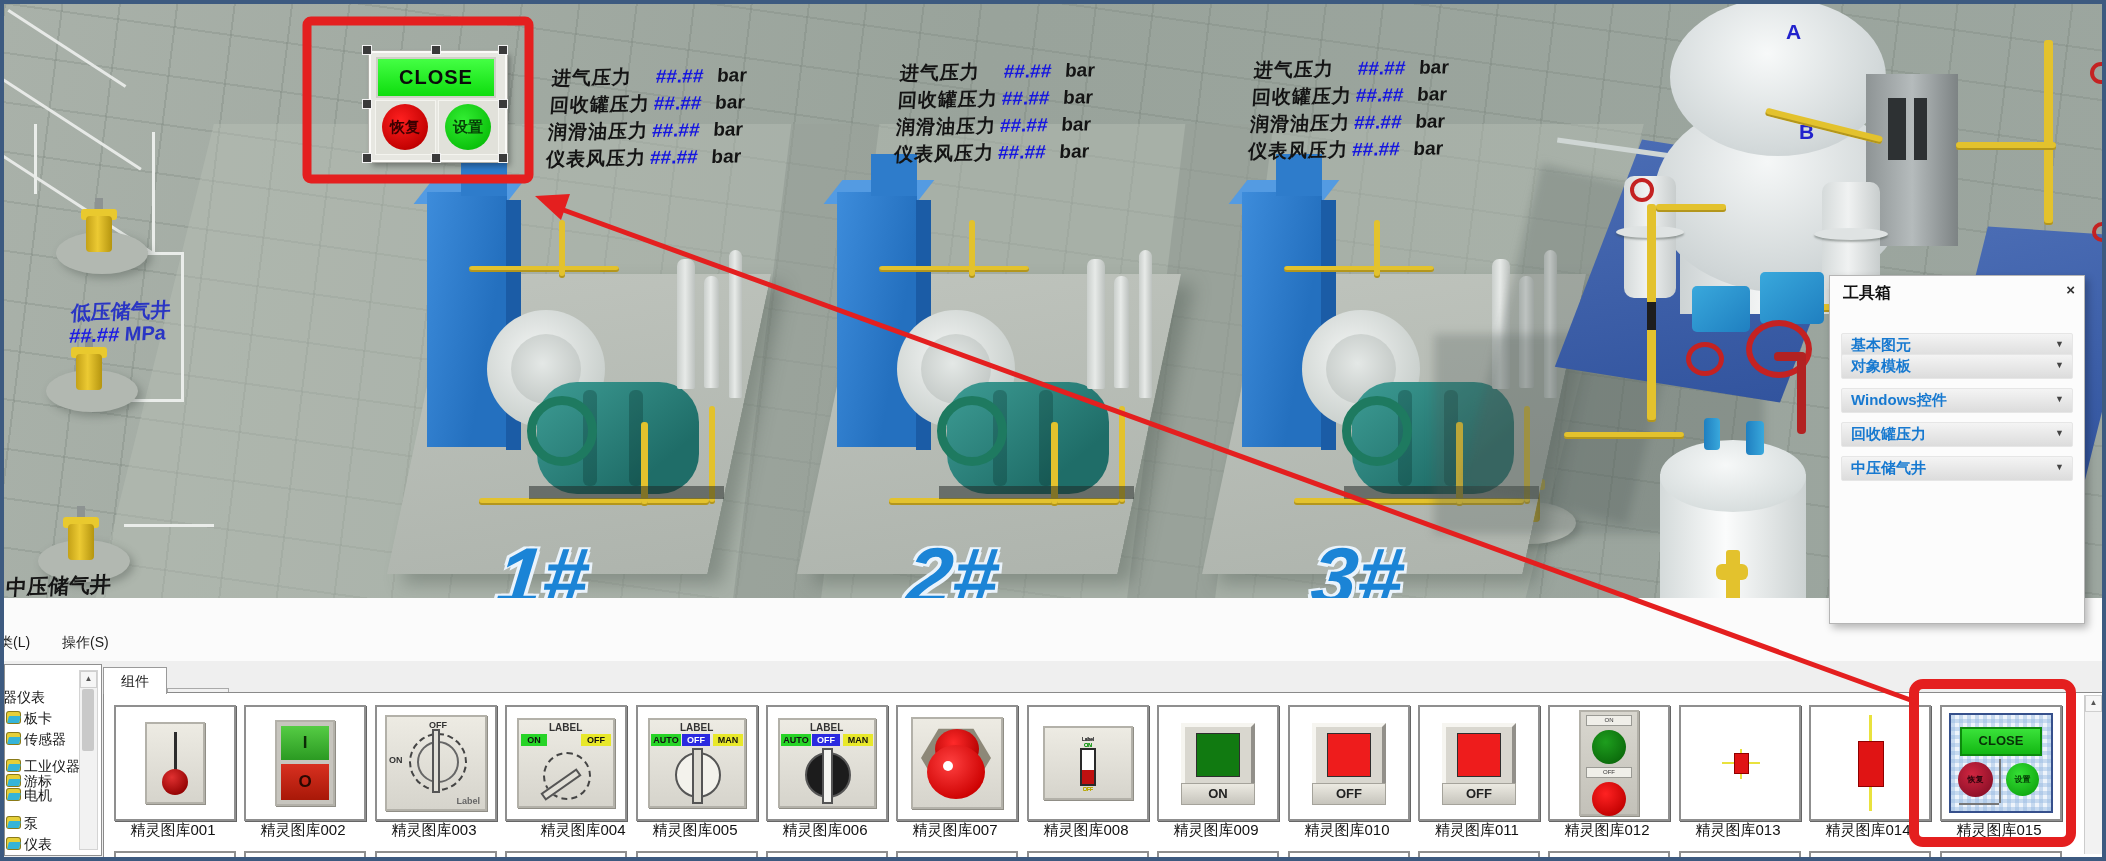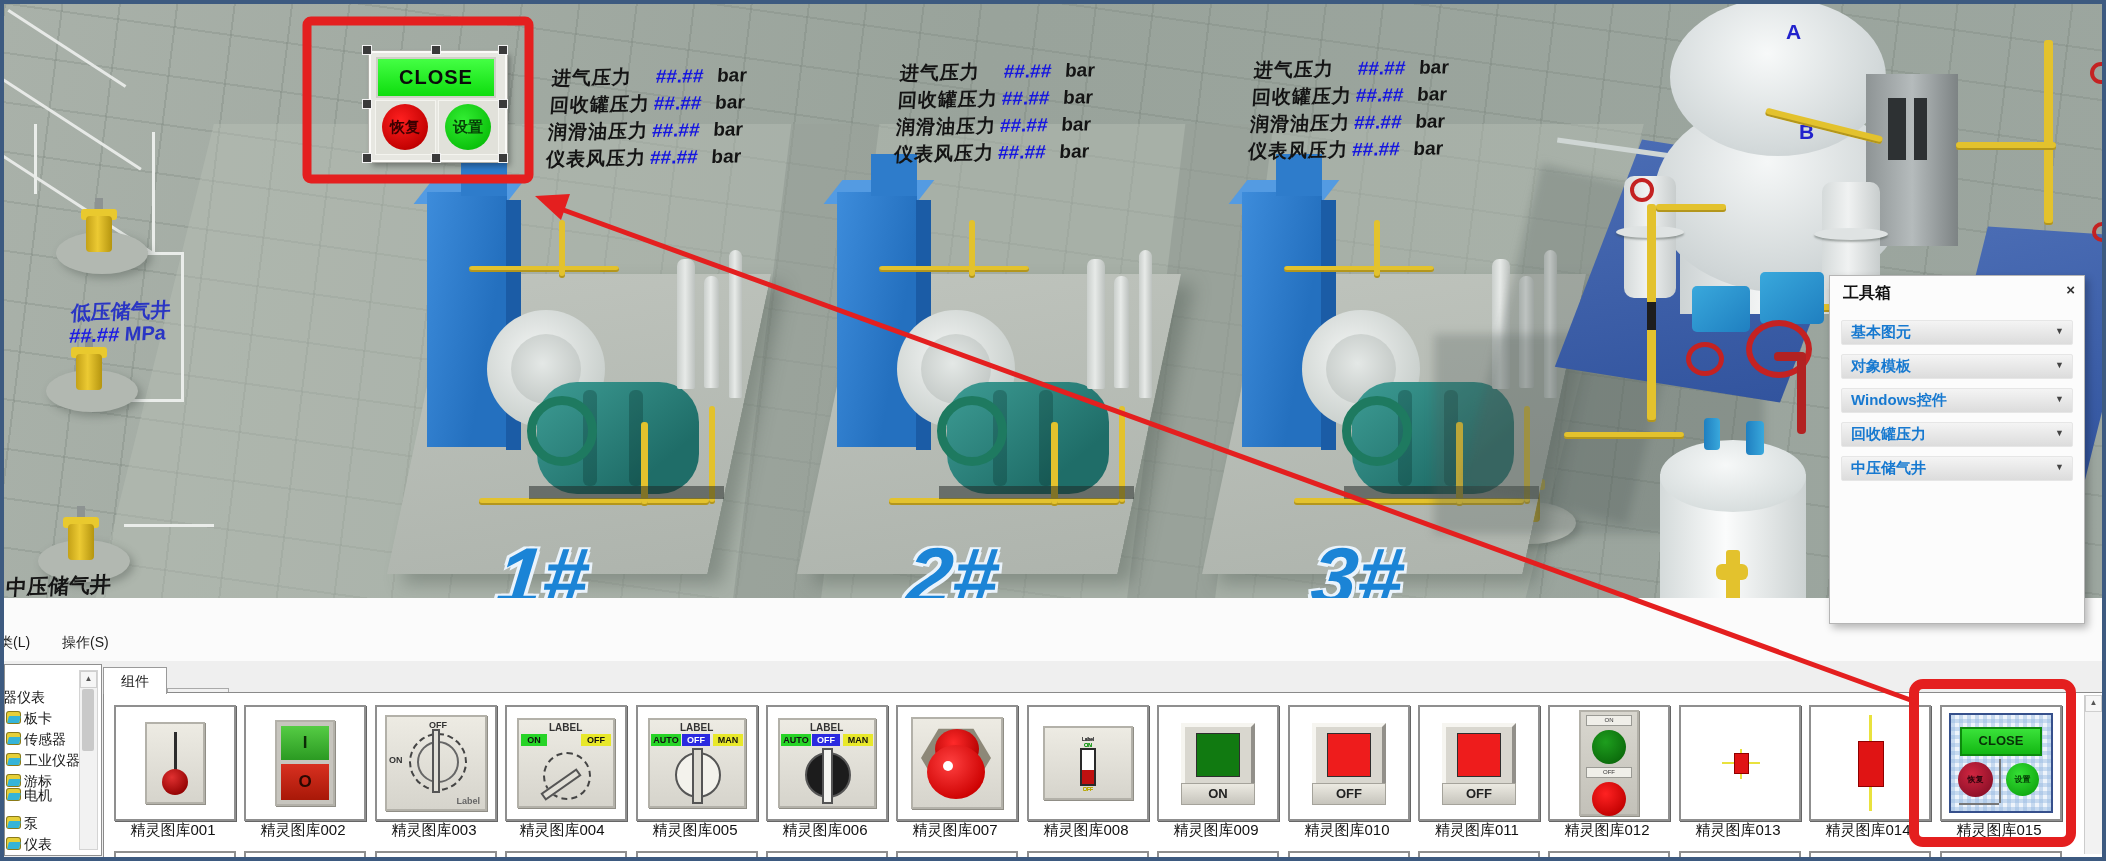--- a/index.html
+++ b/index.html
@@ -373,21 +373,21 @@
     <span class="menuitem" style="left:-15px">分类(L)</span>
     <span class="menuitem" style="left:62px">操作(S)</span>
   </div>
 
   <div id="panel">
     <div id="tree">
       <div id="treerows">
           <div class="trow" style="top:24px;left:-16px">仪器仪表</div>
           <div class="trow" style="top:45px"><span class="ficon"></span>板卡</div>
           <div class="trow" style="top:66px"><span class="ficon"></span>传感器</div>
-          <div class="trow" style="top:87px"><span class="ficon"></span>工业仪器</div>
+          <div class="trow" style="top:93px"><span class="ficon"></span>工业仪器</div>
           <div class="trow" style="top:108px"><span class="ficon"></span>游标</div>
           <div class="trow" style="top:122px"><span class="ficon"></span>电机</div>
           <div class="trow" style="top:150px"><span class="ficon"></span>泵</div>
           <div class="trow" style="top:171px"><span class="ficon"></span>仪表</div>
         </div>
       <div id="treescroll">
         <div class="scrollbtn" style="top:0"><span>▲</span></div>
         <div class="scrollthumb" style="top:18px;height:62px"></div>
       </div>
     </div>
@@ -428,21 +428,21 @@
         <div class="pstub" style="left:271px"></div>
         <div class="pitem" style="left:401px">
           <div class="icplate" style="width:94px;height:86px">
         <span class="tinytext" style="left:30px;top:2px;font-size:10px">LABEL</span>
         <span class="chip" style="left:2px;top:14px;width:26px;background:#27d427">ON</span>
         <span class="chip" style="right:2px;top:14px;width:30px;background:#e8e82a">OFF</span>
         <div class="knob-ring" style="left:24px;top:32px;width:44px;height:44px"></div>
         <div class="vbar" style="left:20px;top:60px;width:40px;height:5px;transform:rotate(-35deg)"></div>
           </div>
         </div>
-        <div class="plabel" style="left:391px">精灵图库004</div>
+        <div class="plabel" style="left:412px">精灵图库004</div>
         <div class="pstub" style="left:401px"></div>
         <div class="pitem" style="left:532px">
           <div class="icplate" style="width:94px;height:86px">
         <span class="tinytext" style="left:30px;top:2px;font-size:10px">LABEL</span>
         <span class="chip" style="left:1px;top:14px;width:30px;background:#27d427">AUTO</span>
         <span class="chip" style="left:32px;top:14px;width:28px;background:#2a2ae0;color:#fff">OFF</span>
         <span class="chip" style="right:1px;top:14px;width:30px;background:#e8e82a">MAN</span>
         <div class="knob-circle" style="left:25px;top:32px;width:42px;height:42px;background:#f3f2ec;border-color:#555"></div>
         <div class="vbar" style="left:42px;top:28px;width:7px;height:52px;background:#dddbd2"></div>
           </div>
@@ -574,21 +574,21 @@
       </div>
     <div id="contscroll">
       <div class="scrollbtn" style="top:0"><span>▲</span></div>
     </div>
   </div>
 
   <div id="toolbox">
     <div id="tbtitle">工具箱</div>
     <div id="tbclose">×</div>
     <div id="tbitems">
-        <div class="tbitem" style="top:44px">
+        <div class="tbitem" style="top:57px">
           <span class="tblbl">基本图元</span>
           <span class="tbarr">▼</span>
         </div>
         <div class="tbitem" style="top:78px">
           <span class="tblbl">对象模板</span>
           <span class="tbarr">▼</span>
         </div>
         <div class="tbitem" style="top:112px">
           <span class="tblbl">Windows控件</span>
           <span class="tbarr">▼</span>

